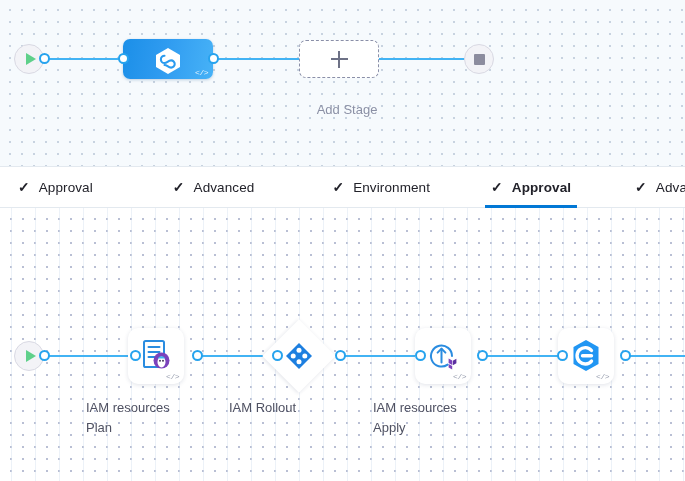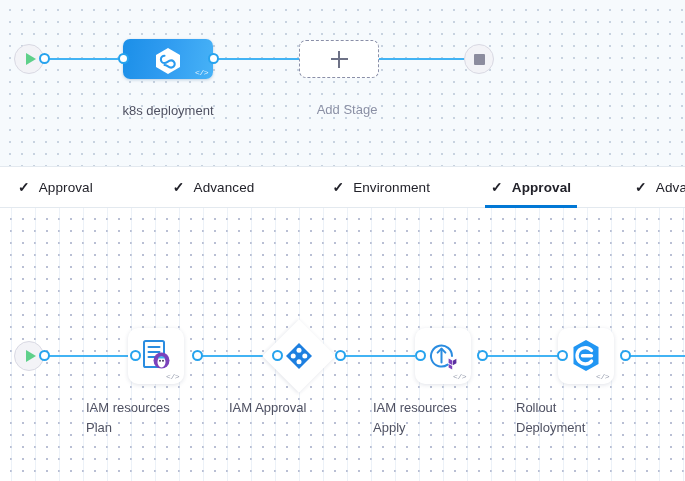--- a/index.html
+++ b/index.html
@@ -282,21 +282,20 @@
 
     <div class="stage-node" style="left:123px; top:39px;">
       <svg width="90" height="40" viewBox="0 0 90 40">
         <path d="M45 9 L57 16 L57 28 L45 35 L33 28 L33 16 Z" fill="#ffffff"></path>
         <path d="M41.5 16.8 a3.6 3.6 0 1 0 0 7.2 c2.6 0 3.6 -2.6 6.6 -2.6 a3.6 3.6 0 1 1 0 7.2 c-3 0 -4 -2.6 -6.6 -2.6" fill="none" stroke="#2a9bef" stroke-width="2.1" stroke-linecap="round"></path>
       </svg>
       <span class="code-badge">&lt;/&gt;</span>
     </div>
     <div class="conn-dot" style="left:118px; top:53px;"></div>
     <div class="conn-dot" style="left:208px; top:53px;"></div>
-    <div class="node-caption" style="left:93px; top:101px; width:150px;">k8s deployment</div>
 
     <div class="add-stage" style="left:299px; top:40px;">
       <div class="plus"></div>
     </div>
     <div class="add-stage-caption" style="left:272px; top:102px; width:150px;">Add Stage</div>
 
     <div class="conn-dot" style="left:466px; top:53px;"></div>
     <div class="terminal-node" style="left:464px; top:44px;">
       <div class="stop-sq"></div>
     </div>
@@ -363,21 +362,21 @@
           <path d="M15 2 L28 15 L15 28 L2 15 Z" fill="#1d7fe0"></path>
           <circle cx="15" cy="9.2" r="2.5" fill="#ffffff"></circle>
           <circle cx="15" cy="20.8" r="2.5" fill="#ffffff"></circle>
           <circle cx="9.2" cy="15" r="2.5" fill="#ffffff"></circle>
           <circle cx="20.8" cy="15" r="2.5" fill="#ffffff"></circle>
         </svg>
       </div>
     </div>
     <div class="conn-dot" style="left:272px; top:142px;"></div>
     <div class="conn-dot" style="left:335px; top:142px;"></div>
-    <div class="step-caption" style="left:229px; top:190px; width:140px;">IAM Approval</div>
+    <div class="step-caption" style="left:229px; top:190px; width:140px;">IAM Rollout</div>
 
     <div class="step-node" style="left:415px; top:120px;">
       <svg width="40" height="40" viewBox="0 0 40 40">
         <path d="M29 20 a10.5 10.5 0 1 0 -4.4 8.6" fill="none" stroke="#2a8ce0" stroke-width="2" stroke-linecap="round"></path>
         <line x1="18.5" y1="26.5" x2="18.5" y2="13" stroke="#2a8ce0" stroke-width="2" stroke-linecap="round"></line>
         <path d="M14.6 16.6 L18.5 12.6 L22.4 16.6" fill="none" stroke="#2a8ce0" stroke-width="2" stroke-linecap="round" stroke-linejoin="round"></path>
         <path d="M25.6 22.4 L29.2 24.4 L29.2 29 L25.6 27 Z" fill="#7b42bc"></path>
         <path d="M29.8 24.7 L33.4 22.7 L33.4 27.3 L29.8 29.3 Z" fill="#5c2fa0"></path>
         <path d="M25.6 28 L29.2 30 L29.2 33.6 L25.6 31.6 Z" fill="#7b42bc"></path>
       </svg>
@@ -390,17 +389,15 @@
 
     <div class="step-node" style="left:558px; top:120px;">
       <svg width="38" height="38" viewBox="0 0 38 38">
         <path d="M19 3 L31.5 10 L31.5 27 L19 34 L6.5 27 L6.5 10 Z" fill="#2196f3"></path>
         <path d="M24.5 13.5 a8.2 8.2 0 1 0 0 10.6 M24.5 18.8 L15.5 18.8" fill="none" stroke="#ffffff" stroke-width="3.4" stroke-linecap="round"></path>
       </svg>
       <span class="code-badge">&lt;/&gt;</span>
     </div>
     <div class="conn-dot" style="left:557px; top:142px;"></div>
     <div class="conn-dot" style="left:620px; top:142px;"></div>
-    <div class="step-caption" style="left:516px; top:190px; width:140px;">Rollout
-Deployment</div>
   </div>
 
 </div>
 
 </body></html>

